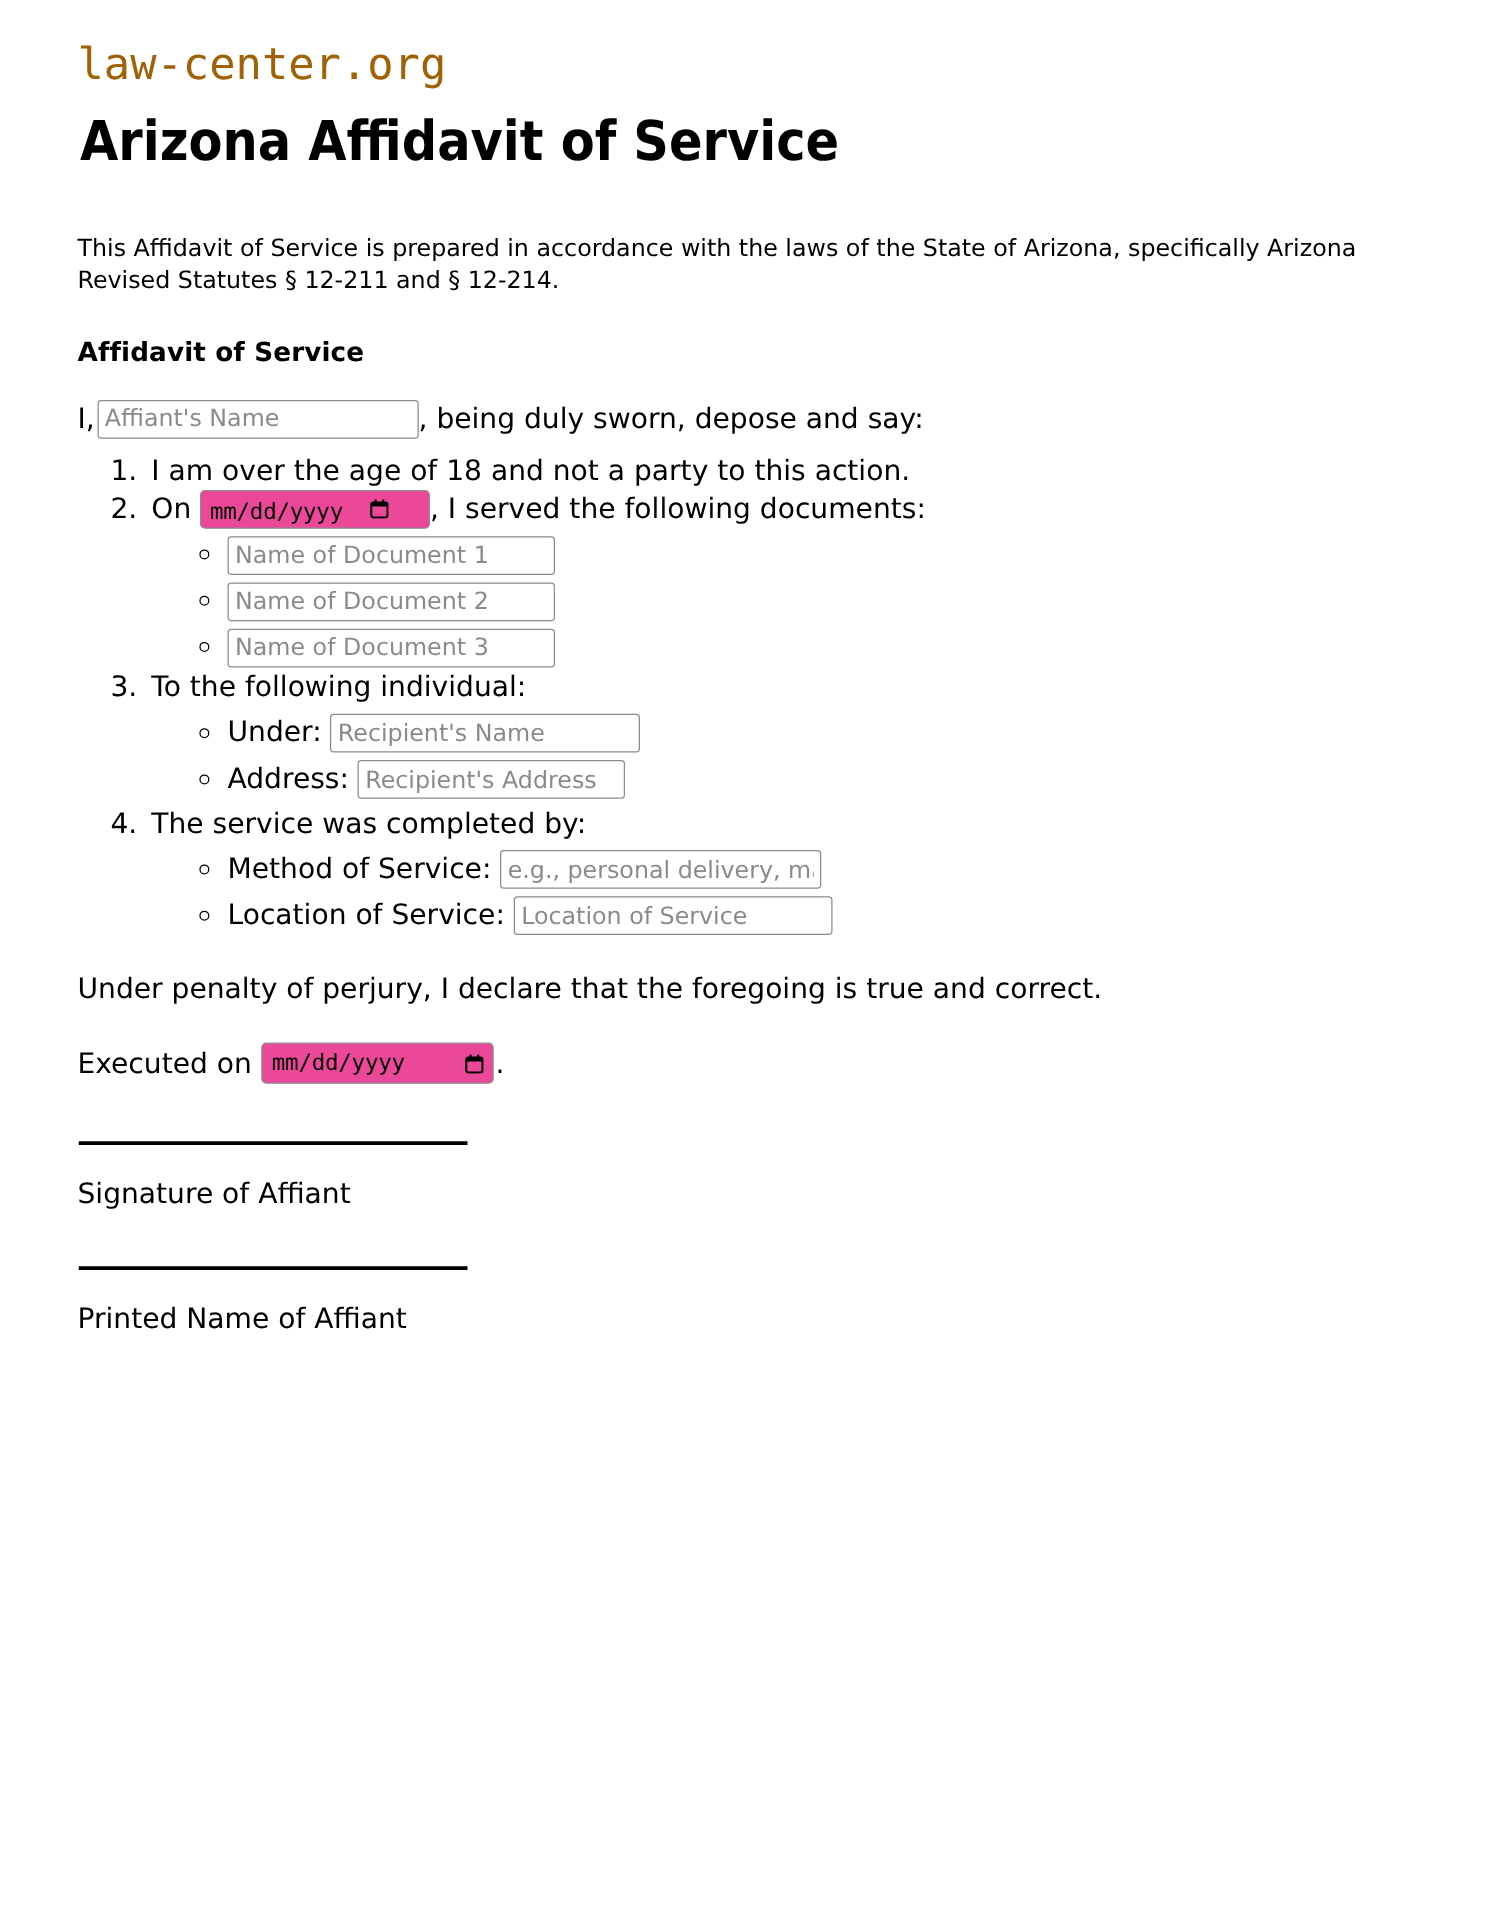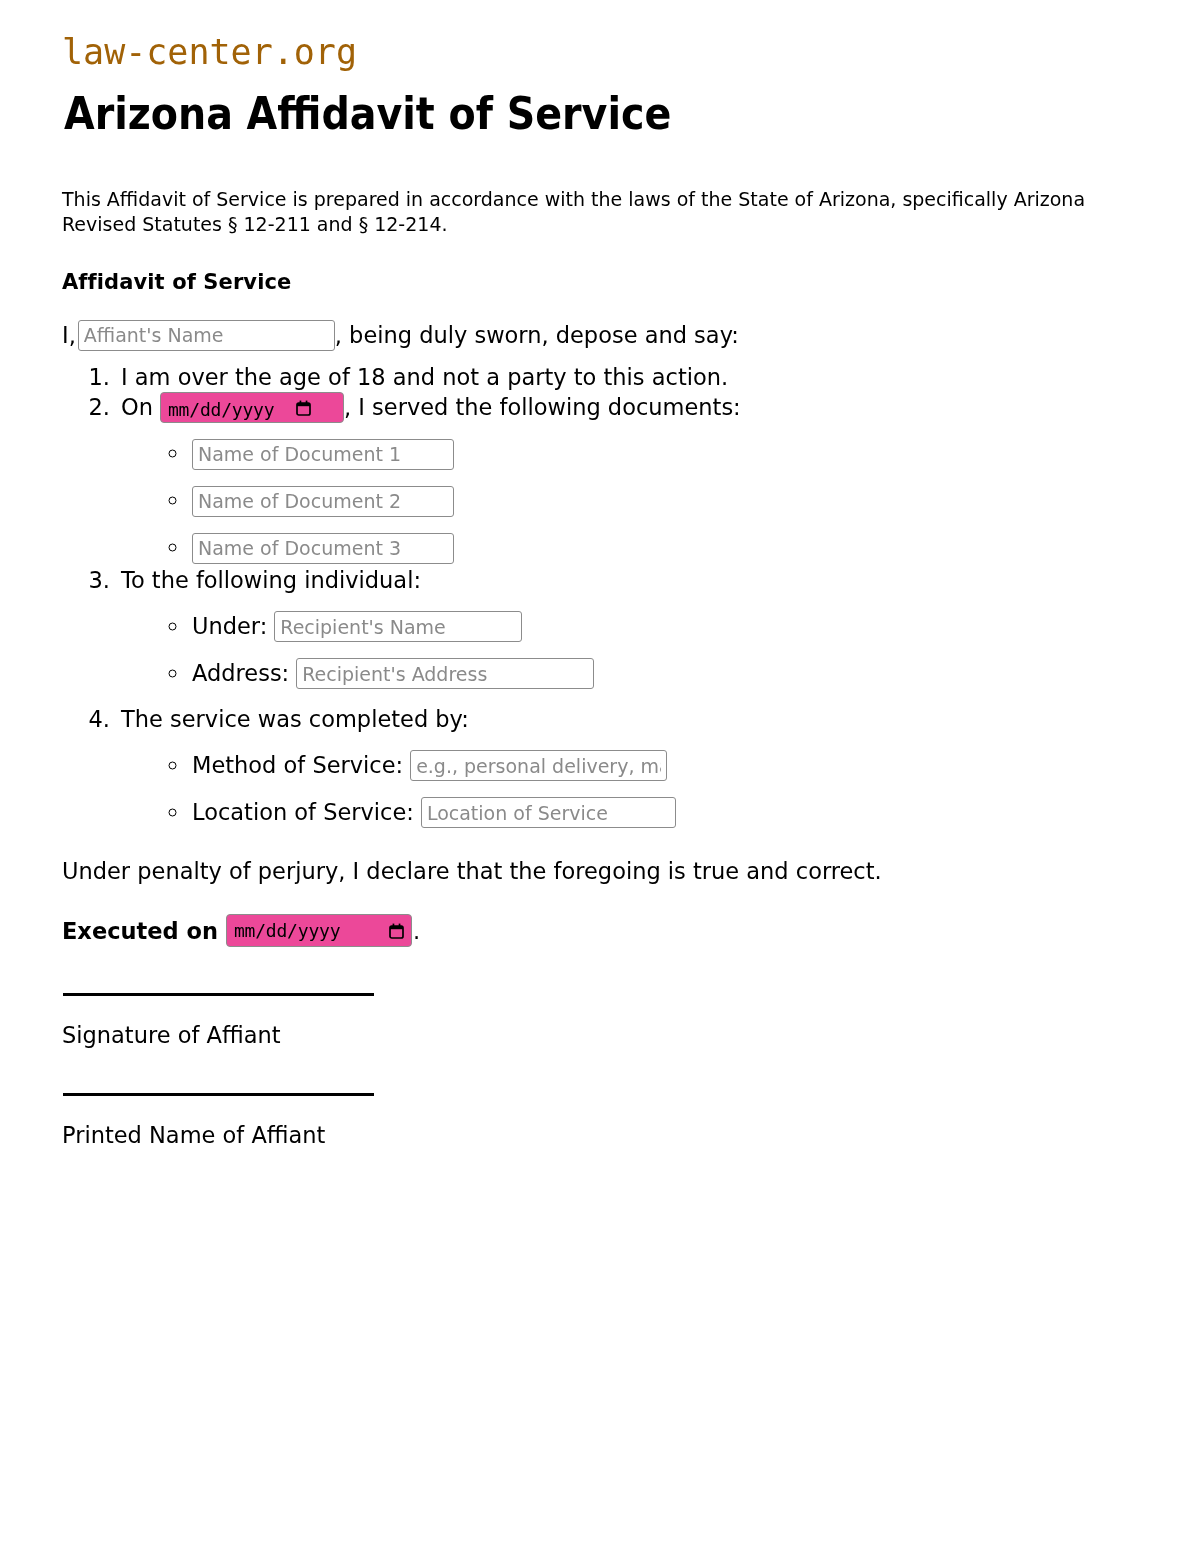--- a/index.html
+++ b/index.html
@@ -97,21 +97,21 @@
     outline: none;
   }
   input.txt::placeholder {
     color: #8a8a8a;
     opacity: 1;
   }
 
   .in-affiant  { width: 257px; height: 31px; }
   .in-doc      { width: 262px; height: 30px; font-size: 18.5px; }
   .in-name     { width: 248px; height: 29px; font-size: 18.5px; }
-  .in-address  { width: 298px; height: 29px; font-size: 18.5px; }
+  .in-address  { width: 214px; height: 29px; font-size: 18.5px; }
   .in-method   { width: 257px; height: 29px; font-size: 18.5px; }
   .in-location { width: 255px; height: 29px; font-size: 18.5px; }
 
   
   .datebox {
     display: inline-flex;
     align-items: center;
     justify-content: space-between;
     border: 1.6px solid #8c8c8c;
     border-radius: 4px;
@@ -158,21 +158,21 @@
   .li-inline > span { display: inline-block; }
 
   ul.sub-list {
     list-style-type: circle;
     margin: 1px 0 2px 0;
     padding-left: 53px;
     font-size: 22.5px;
     line-height: 1.3;
   }
   ul.sub-list > li {
-    margin: 16px;
+    margin: 6px;
     padding-left: 2px;
   }
   ul.sub-list > li.row {
     display: list-item;
   }
   ul.sub-list .rowline {
     display: flex;
     align-items: center;
     white-space: nowrap;
   }
@@ -190,21 +190,21 @@
     line-height: 1.33;
     margin-top: 29px;
   }
   .executed {
     display: flex;
     align-items: center;
     font-size: 22.5px;
     margin-top: 27px;
     white-space: nowrap;
   }
-  .executed .pre { margin-right: 8px; font-weight: bold; }
+  .executed .pre { margin-right: 8px; }
   .executed .post { margin-left: 1px; }
 
   
   .sig-block { margin-top: 46px; }
   .sig-rule {
     width: 311px;
     height: 0;
     border-top: 3px solid #000;
     margin: 0 0 0 1px;
   }

